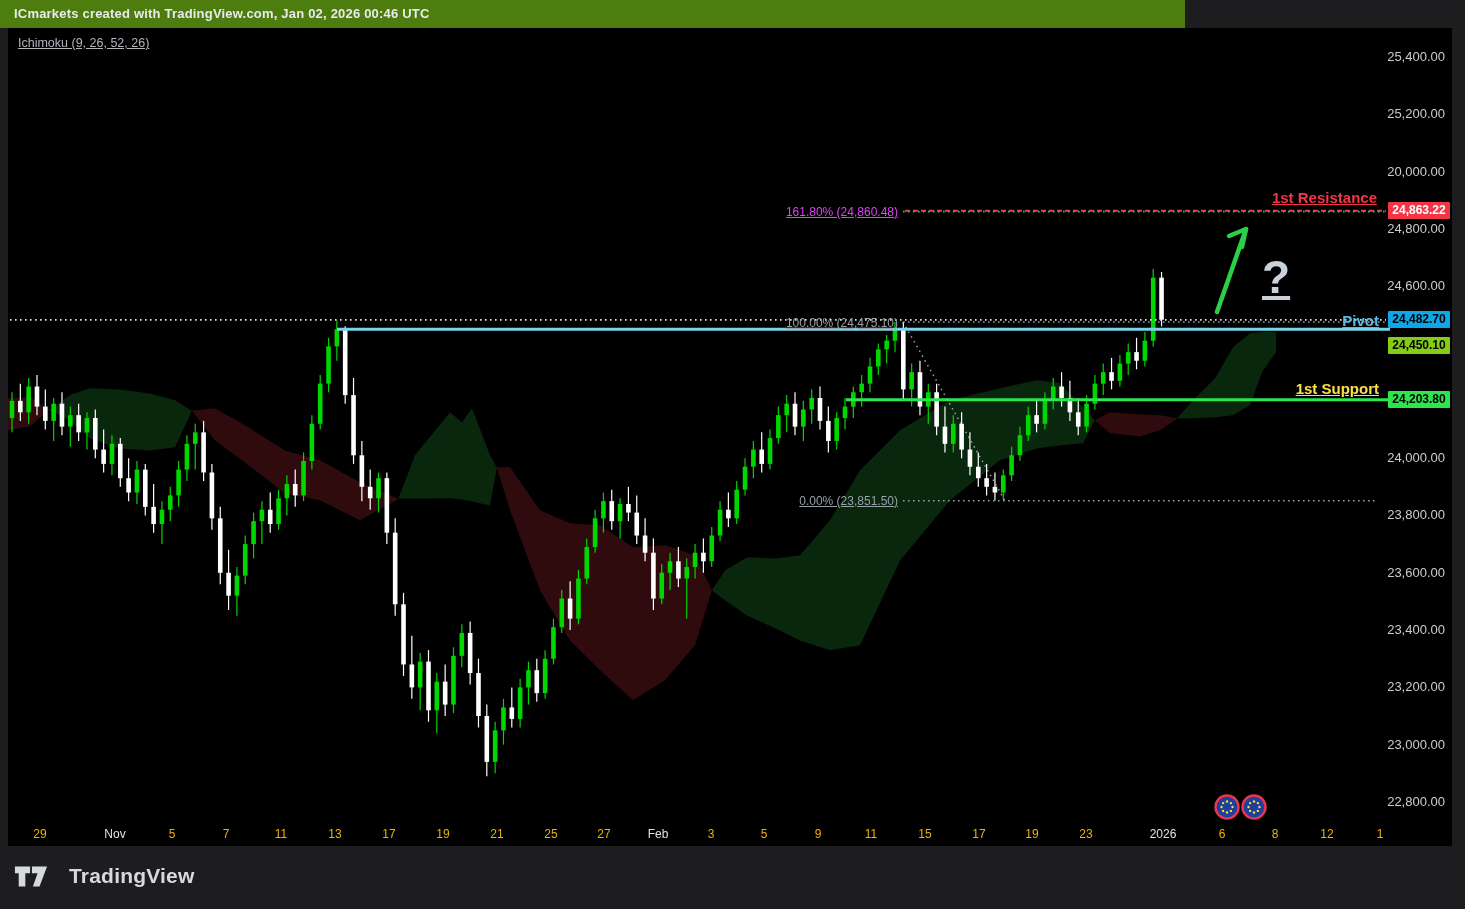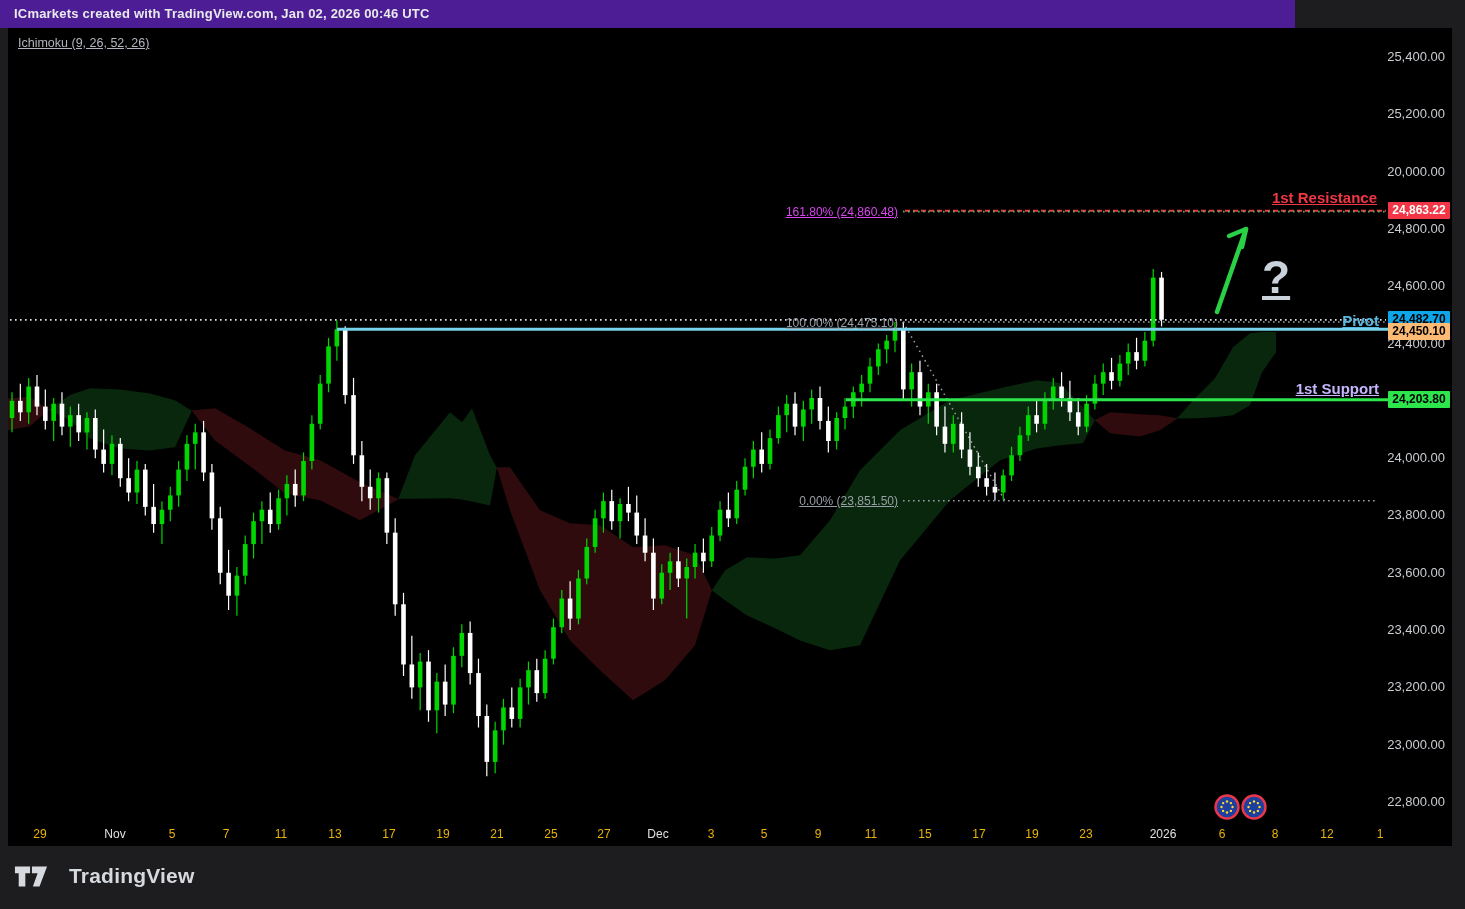--- a/index.html
+++ b/index.html
@@ -1,30 +1,30 @@
 <!DOCTYPE html>
 <html><head>
 <meta charset="utf-8">
 <style>
   html,body{margin:0;padding:0;background:#1d1d1f;font-family:"Liberation Sans",sans-serif;}
   #stage{position:relative;width:1465px;height:909px;background:#1d1d1f;overflow:hidden;}
-  #topbar{position:absolute;left:0;top:0;width:1295px;height:28px;background:#4c1d95;}
+  #topbar{position:absolute;left:0;top:0;width:1185px;height:28px;background:#4d7c0f;}
   #topbar .attr{position:absolute;left:14px;top:6px;font-size:13px;font-weight:700;color:#e8eaec;letter-spacing:.2px;}
   #chart-area{position:absolute;left:8px;top:28px;width:1444px;height:818px;background:#000;}
   #plot{position:absolute;left:0;top:0;}
   .abslabel{position:absolute;white-space:nowrap;text-decoration:underline;}
   #indicator-label{left:18px;top:36px;font-size:12.5px;color:#b2b5be;}
   .tick{position:absolute;font-size:13px;color:#c9ccd1;text-align:right;width:70px;}
   .tlabel{position:absolute;font-size:12px;color:#eab308;transform:translateX(-50%);top:827px;}
   .tlabel.major{color:#dfe1e4;}
   .badge{position:absolute;left:1388px;width:62px;height:17px;font-size:12px;font-weight:700;
          text-align:center;line-height:17px;border-radius:1px;}
   #resistance-label{font-size:15px;font-weight:700;color:#f23645;text-align:right;right:88px;}
   #pivot-label{font-size:15px;font-weight:700;color:#59b8e0;text-align:right;right:86px;}
-  #support-label{font-size:15px;font-weight:700;color:#c4b5fd;text-align:right;right:86px;}
+  #support-label{font-size:15px;font-weight:700;color:#fde047;text-align:right;right:86px;}
   .fiblabel{font-size:12px;text-align:right;}
   #fib161-label{color:#d946ef;}
   #fib100-label{color:#999fa6;}
   #fib0-label{color:#999fa6;}
   #question-mark{font-size:46px;font-weight:700;color:#c9d1da;}
   #logo{position:absolute;left:14px;top:862px;display:flex;align-items:center;gap:21px;}
   #logo .brand{font-size:21px;font-weight:700;color:#d6d9de;letter-spacing:.2px;}
 </style>
 </head>
 <body>
@@ -436,21 +436,21 @@
       <div class="tlabel major" style="left: 115px;">Nov</div>
       <div class="tlabel" style="left: 172px;">5</div>
       <div class="tlabel" style="left: 226px;">7</div>
       <div class="tlabel" style="left: 281px;">11</div>
       <div class="tlabel" style="left: 335px;">13</div>
       <div class="tlabel" style="left: 389px;">17</div>
       <div class="tlabel" style="left: 443px;">19</div>
       <div class="tlabel" style="left: 497px;">21</div>
       <div class="tlabel" style="left: 551px;">25</div>
       <div class="tlabel" style="left: 604px;">27</div>
-      <div class="tlabel major" style="left: 658px;">Dec</div>
+      <div class="tlabel major" style="left: 658px;">Feb</div>
       <div class="tlabel" style="left: 711px;">3</div>
       <div class="tlabel" style="left: 764px;">5</div>
       <div class="tlabel" style="left: 818px;">9</div>
       <div class="tlabel" style="left: 871px;">11</div>
       <div class="tlabel" style="left: 925px;">15</div>
       <div class="tlabel" style="left: 979px;">17</div>
       <div class="tlabel" style="left: 1032px;">19</div>
       <div class="tlabel" style="left: 1086px;">23</div>
       <div class="tlabel major" style="left: 1163px;">2026</div>
       <div class="tlabel" style="left: 1222px;">6</div>
@@ -463,21 +463,21 @@
   <div class="abslabel fiblabel" id="fib161-label" style="top: 204.593px; left: 0px; width: 898px;">161.80% (24,860.48)</div>
   <div class="abslabel" id="pivot-label" style="top: 311.842px;">Pivot</div>
   <div class="abslabel fiblabel" id="fib100-label" style="top: 316.019px; left: 0px; width: 898px;">100.00% (24,475.10)</div>
   <div class="abslabel" id="support-label" style="top: 379.757px;">1st Support</div>
   <div class="abslabel fiblabel" id="fib0-label" style="top: 493.705px; left: 0px; width: 898px;">0.00% (23,851.50)</div>
 
   <div class="abslabel" id="question-mark" style="left: 1262px; top: 250px;">?</div>
 
   <div class="badge" id="resistance-badge" style="top: 202.308px; background: rgb(242, 54, 69); color: rgb(255, 255, 255);">24,863.22</div>
   <div class="badge" id="last-price-badge" style="top: 311.342px; background: #0ea5e9; color: rgb(0, 0, 0);">24,482.70</div>
-  <div class="badge" id="cyan-ray-badge" style="top: 323px; background: #fdba74; color: rgb(0, 0, 0);">24,450.10</div>
+  <div class="badge" id="cyan-ray-badge" style="top: 337px; background: #84cc16; color: rgb(0, 0, 0);">24,450.10</div>
   <div class="badge" id="support-badge" style="top: 391.257px; background: rgb(45, 230, 75); color: rgb(0, 0, 0);">24,203.80</div>
 
   <div id="logo">
     <svg width="34" height="28" viewBox="0 0 36 28">
       <polygon points="1,4 17,4 17,11 12,11 12,25 5,25 5,11 1,11" fill="#d6d9de"></polygon>
       <polygon points="19,4 35,4 27,25 20,25 25,11 19,11" fill="#d6d9de"></polygon>
     </svg>
     <span class="brand">TradingView</span>
   </div>
 

